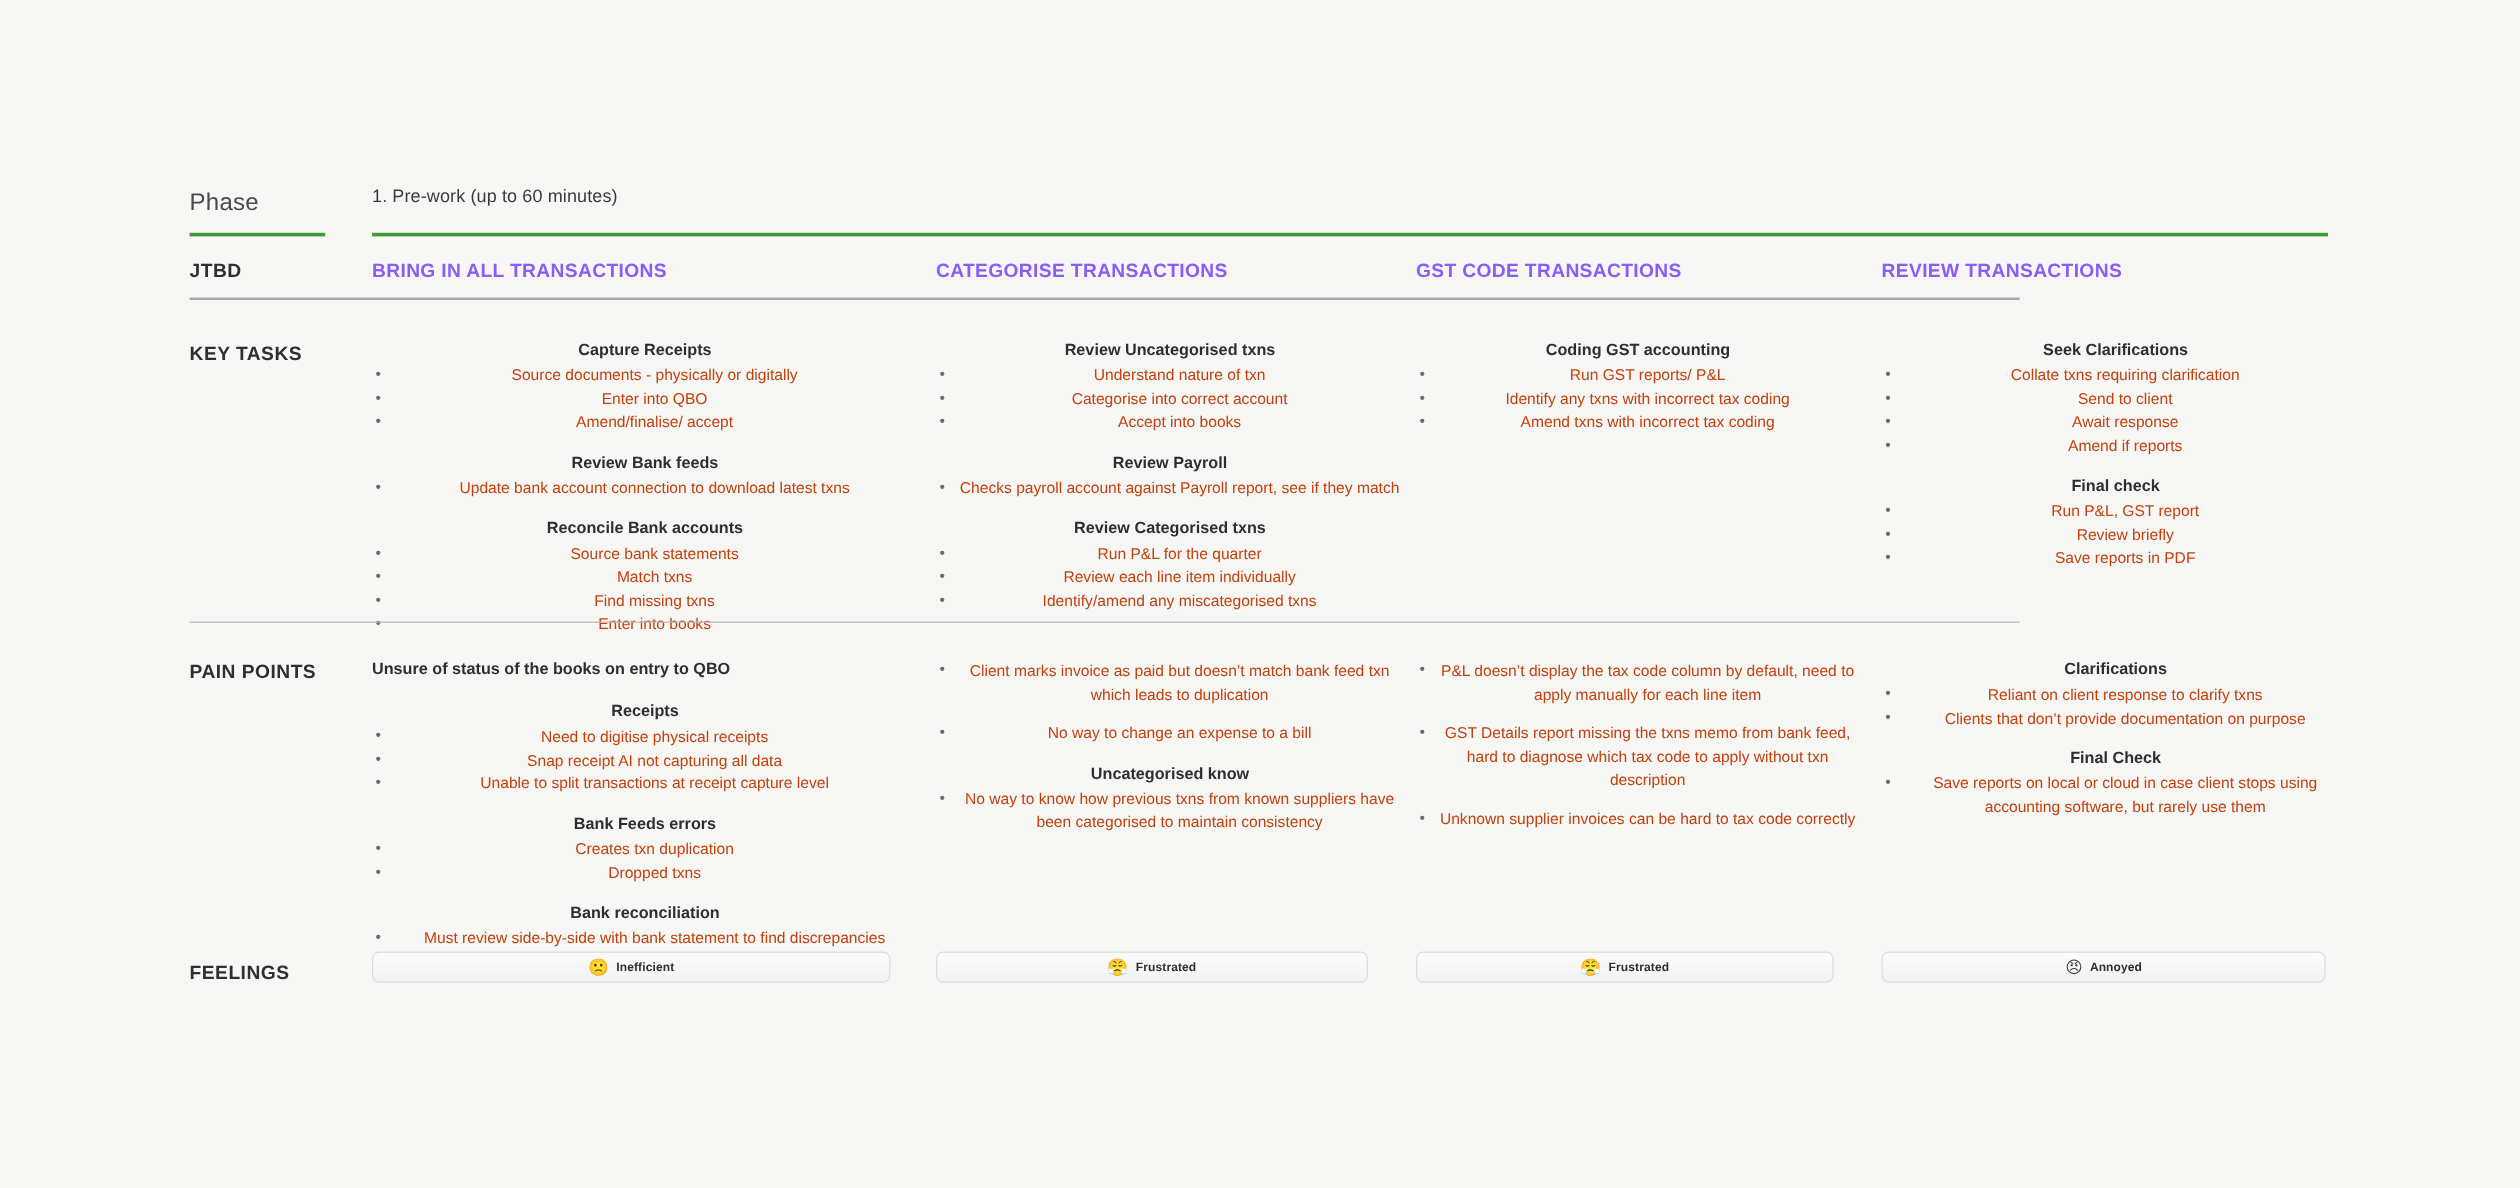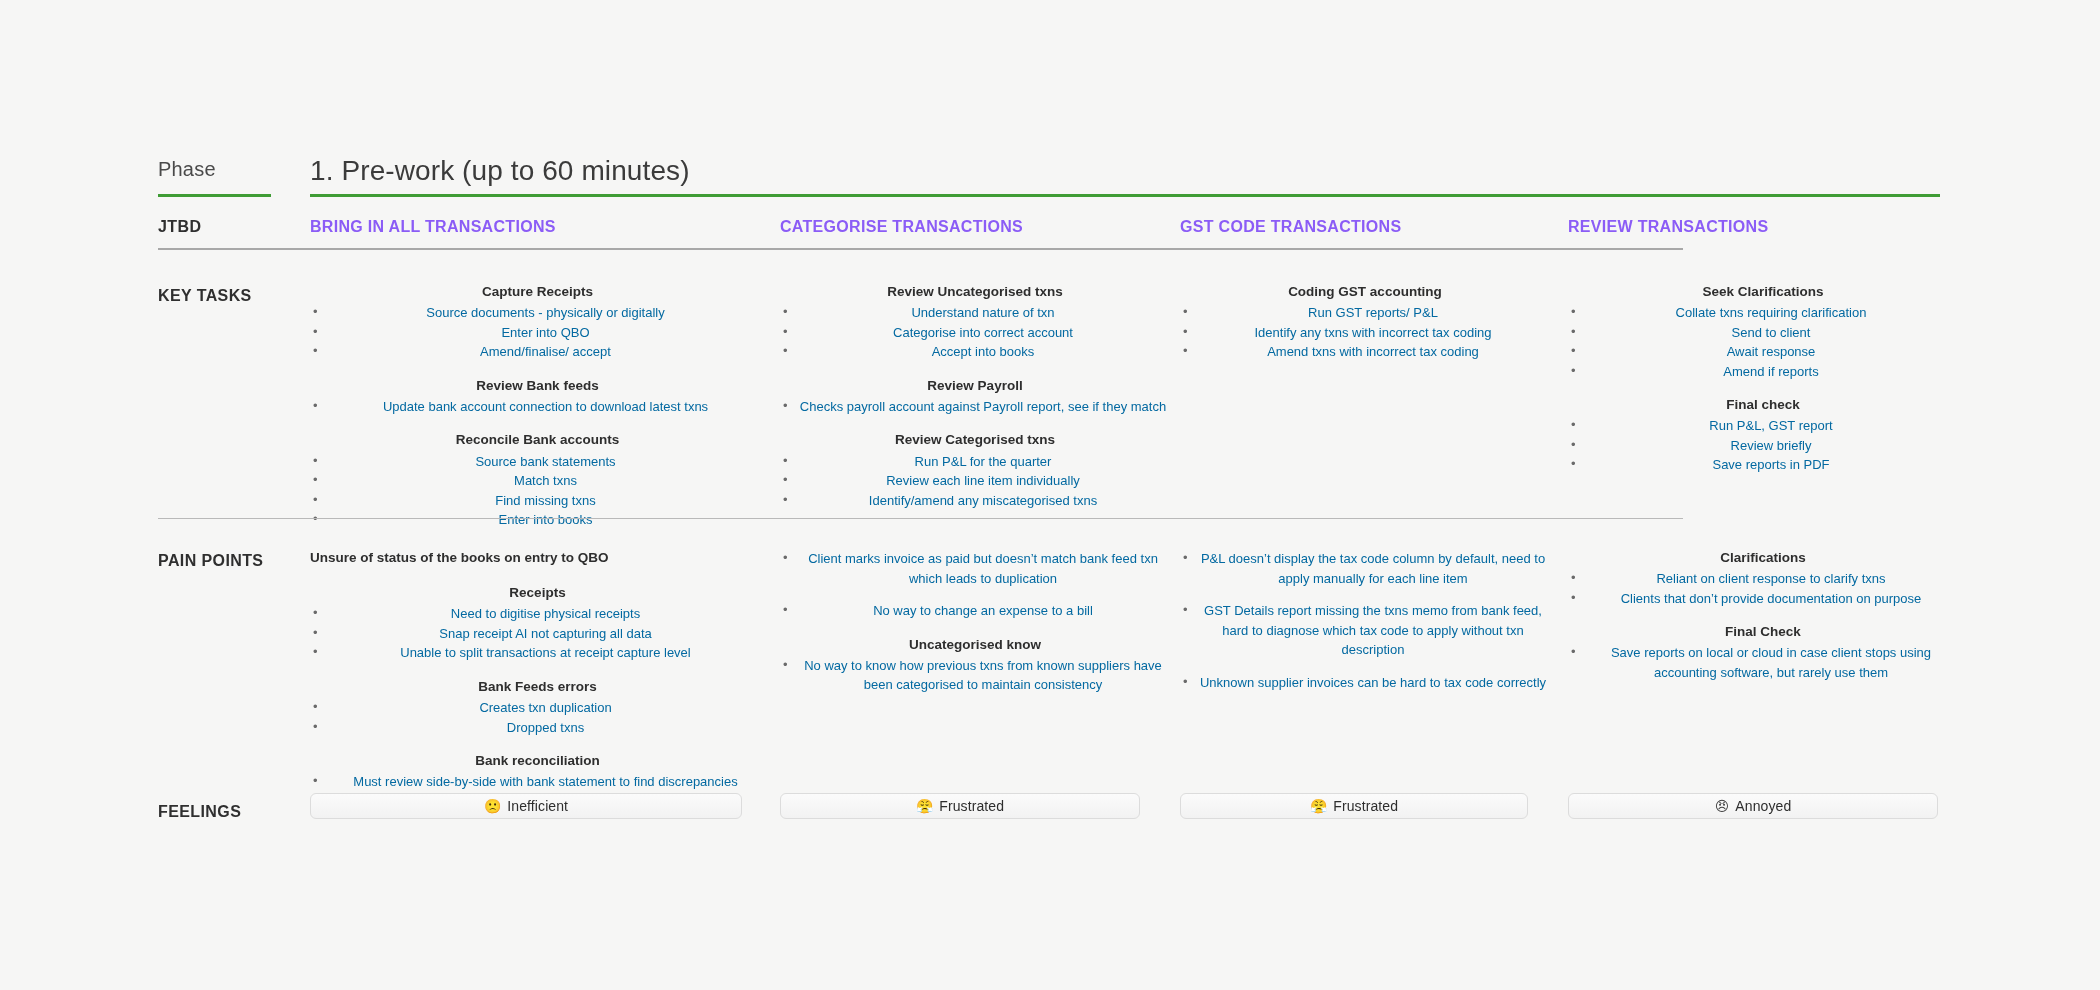--- a/index.html
+++ b/index.html
@@ -36,21 +36,21 @@
     top: 158px;
     font-size: 20px;
     font-weight: 400;
     color: #4a4a4a;
     letter-spacing: .2px;
   }
   .phase-title {
     position: absolute;
     left: 310px;
     top: 155px;
-    font-size: 28px;
+    font-size: 15px;
     font-weight: 400;
     color: #3b3b3b;
     letter-spacing: .1px;
     white-space: nowrap;
   }
 
   .rule-green-a {
     position: absolute;
     left: 158px;
     top: 194px;
@@ -134,21 +134,21 @@
   ul.bullets {
     list-style: none;
     margin: 0;
     padding: 0;
   }
   ul.bullets > li {
     position: relative;
     padding-left: 16px;
     font-size: 13px;
     line-height: 1.5;
-    color: #0369a1;
+    color: #c2410c;
     margin-bottom: 0;
   }
   ul.bullets > li::before {
     content: "\2022";
     position: absolute;
     left: 3px;
     top: -1px;
     font-size: 13px;
     color: #6a6a6a;
   }
@@ -164,22 +164,22 @@
     border-radius: 6px;
     background: linear-gradient(#fbfbfb, #f2f2f2);
     display: flex;
     align-items: center;
     justify-content: center;
     gap: 6px;
     box-sizing: border-box;
   }
   .feel-pill .emoji { font-size: 14px; line-height: 1; }
   .feel-pill .txt {
-    font-size: 14px;
-    font-weight: 400;
+    font-size: 10px;
+    font-weight: 700;
     color: #2e2e2e;
     letter-spacing: .1px;
   }
   .fp1 { left: 310px; width: 432px; }
   .fp2 { left: 780px; width: 360px; }
   .fp3 { left: 1180px; width: 348px; }
   .fp4 { left: 1568px; width: 370px; }
 </style>
 </head>
 <body>

